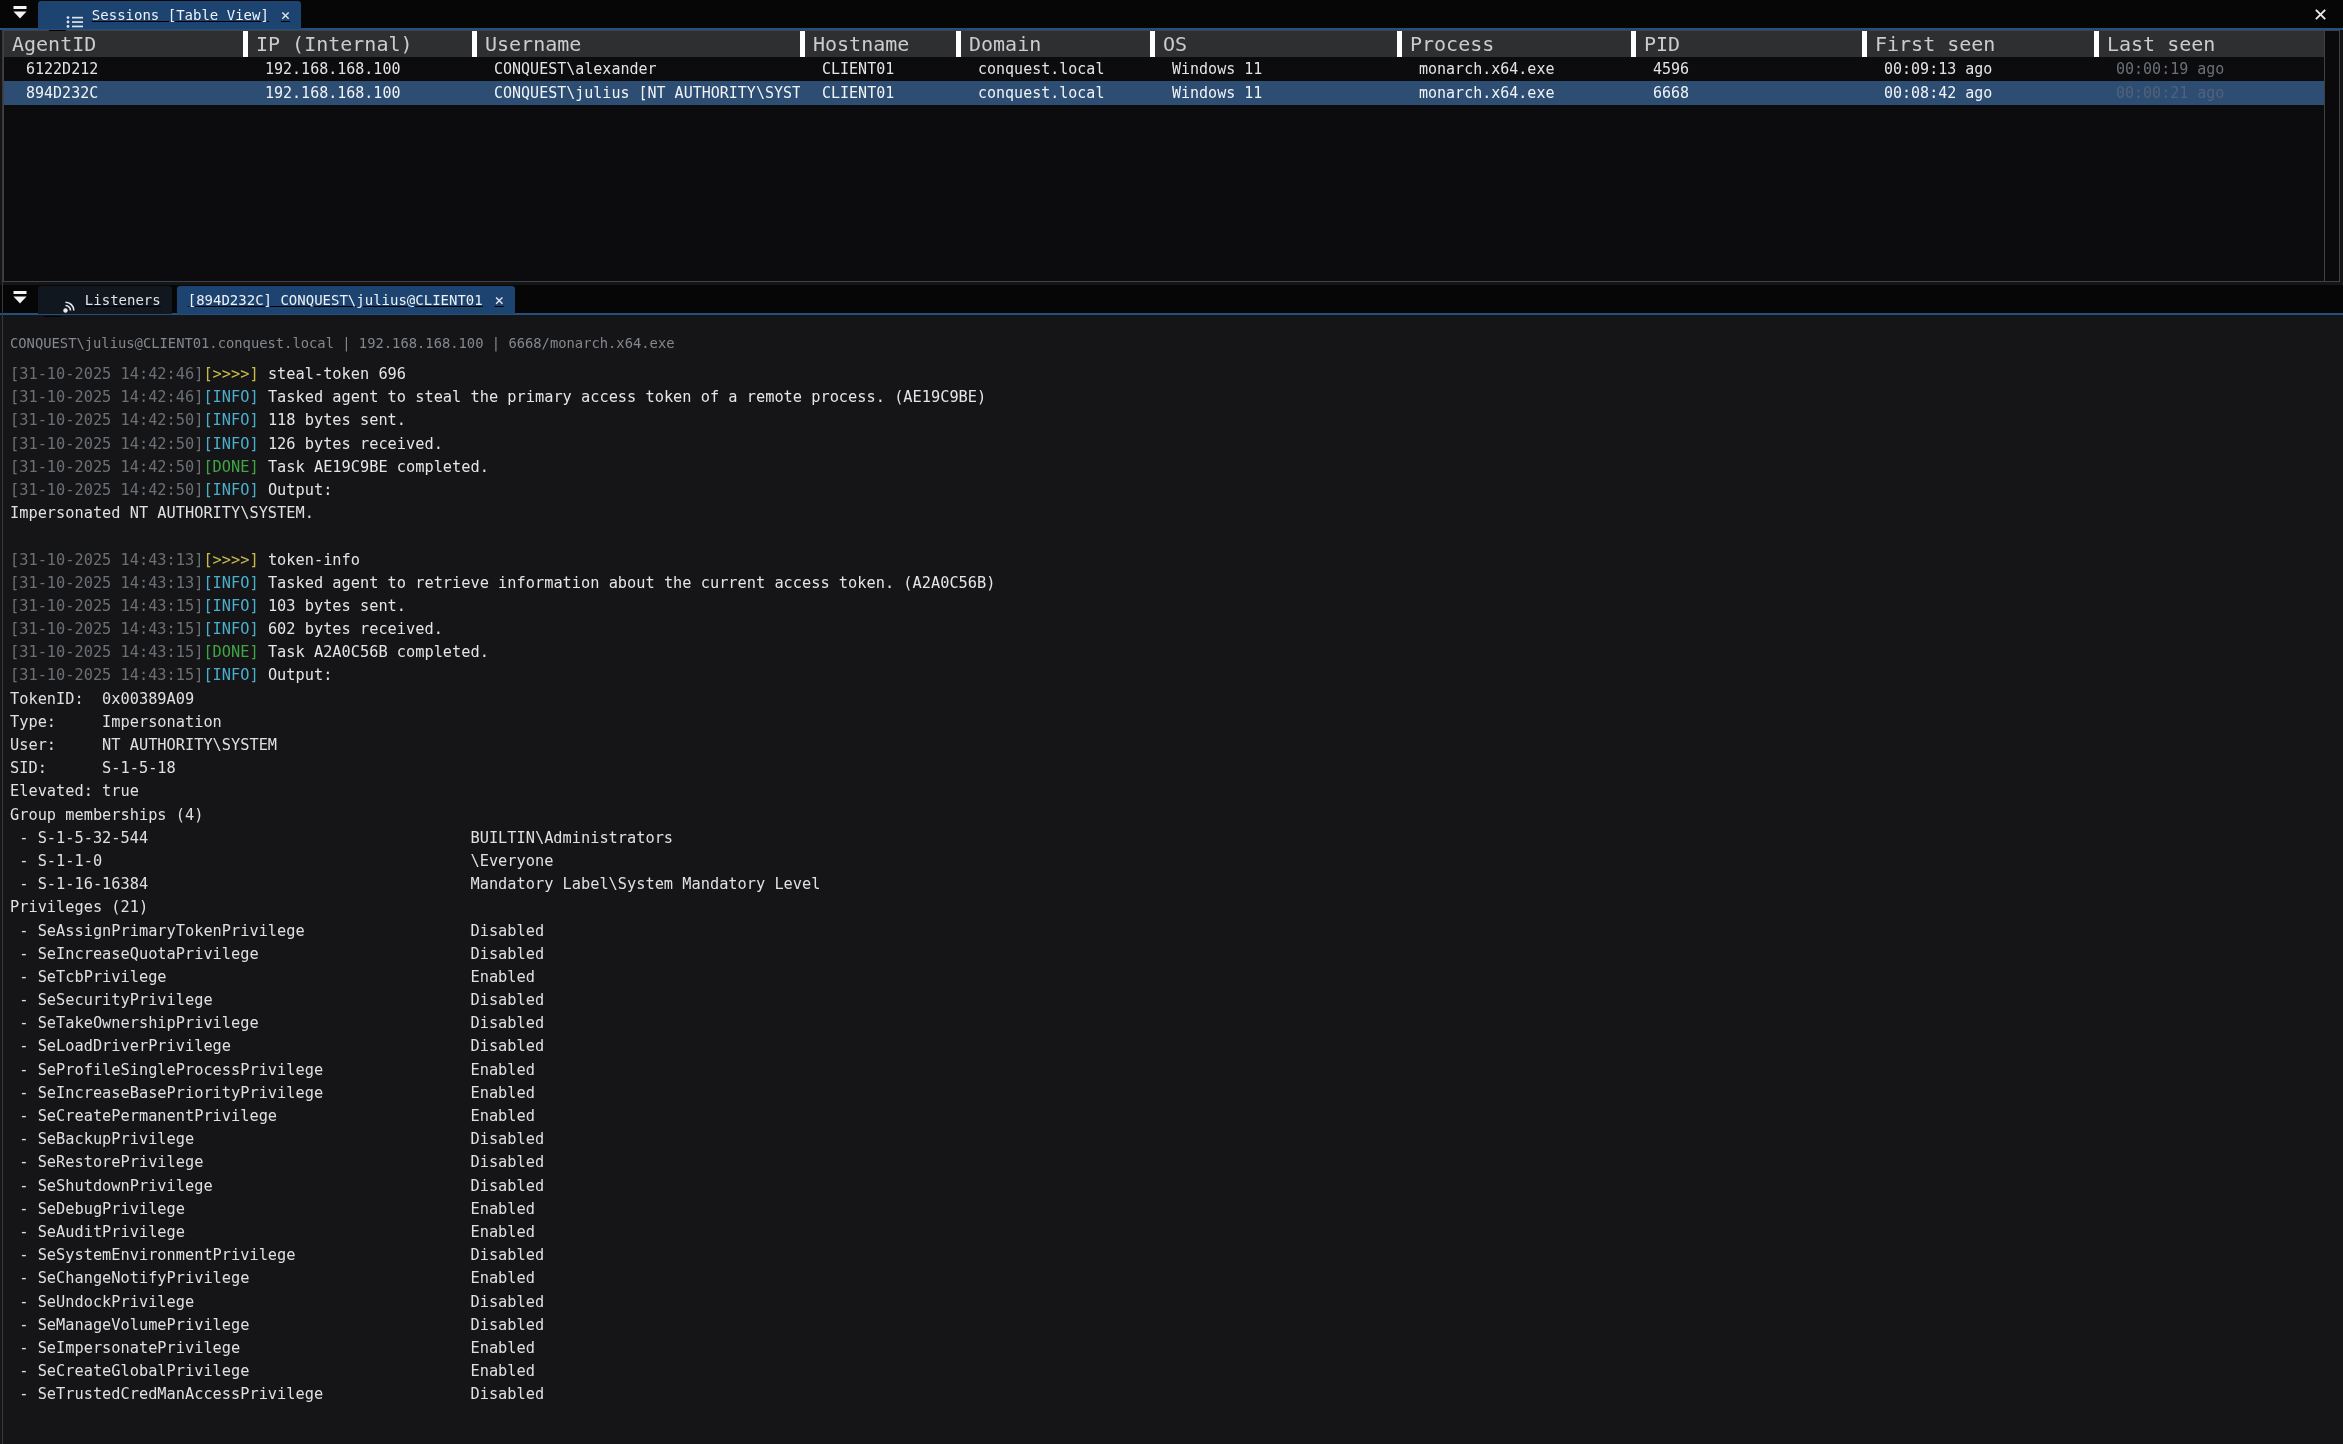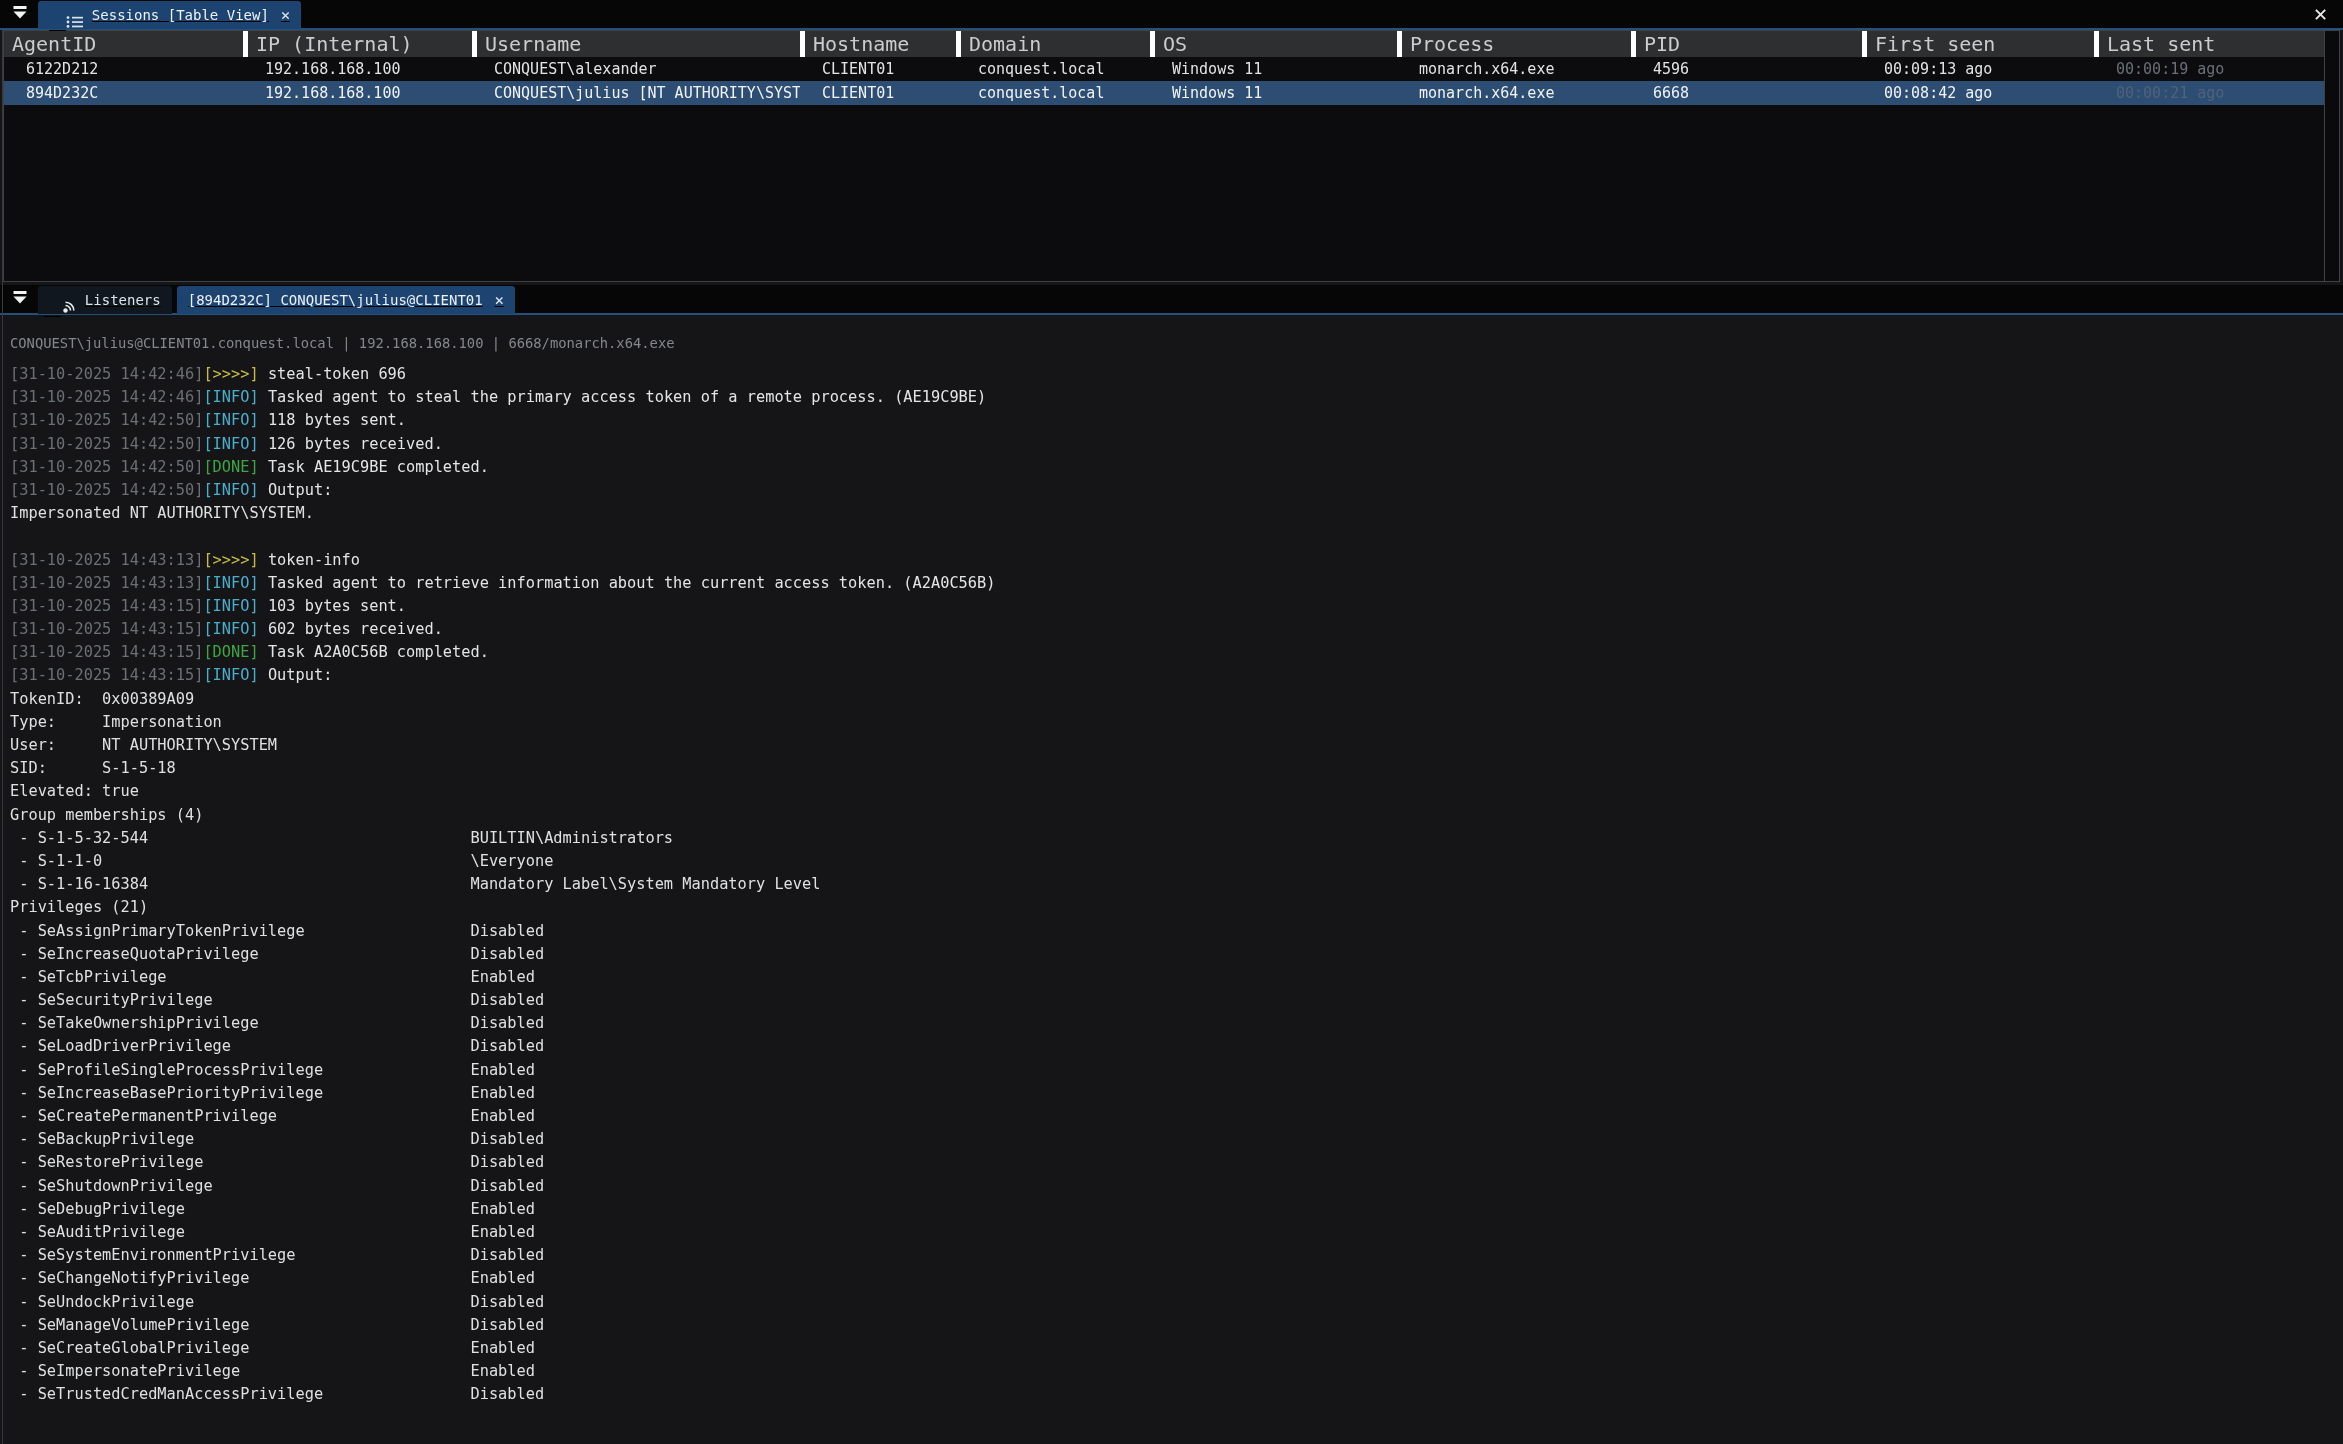--- a/index.html
+++ b/index.html
@@ -81,21 +81,21 @@
     <div class="thead" id="thead">
         <div class="th" style="width: 239px;">AgentID</div>
         <div class="th" style="width: 229px;">IP (Internal)</div>
         <div class="th" style="width: 328px;">Username</div>
         <div class="th" style="width: 156px;">Hostname</div>
         <div class="th" style="width: 194px;">Domain</div>
         <div class="th" style="width: 247px;">OS</div>
         <div class="th" style="width: 234px;">Process</div>
         <div class="th" style="width: 231px;">PID</div>
         <div class="th" style="width: 232px;">First seen</div>
-        <div class="th" style="flex: 1 1 0%;">Last sent</div>
+        <div class="th" style="flex: 1 1 0%;">Last seen</div>
       </div>
     <div id="tbody">
         <div class="tr">
           <div class="td" style="width: 239px;">6122D212</div>
           <div class="td" style="width: 229px;">192.168.168.100</div>
           <div class="td" style="width: 328px;">CONQUEST\alexander</div>
           <div class="td" style="width: 156px;">CLIENT01</div>
           <div class="td" style="width: 194px;">conquest.local</div>
           <div class="td" style="width: 247px;">Windows 11</div>
           <div class="td" style="width: 234px;">monarch.x64.exe</div>
@@ -178,17 +178,17 @@
       <div class="cline"><span class="seg-o"> - SeCreatePermanentPrivilege                     Enabled</span></div>
       <div class="cline"><span class="seg-o"> - SeBackupPrivilege                              Disabled</span></div>
       <div class="cline"><span class="seg-o"> - SeRestorePrivilege                             Disabled</span></div>
       <div class="cline"><span class="seg-o"> - SeShutdownPrivilege                            Disabled</span></div>
       <div class="cline"><span class="seg-o"> - SeDebugPrivilege                               Enabled</span></div>
       <div class="cline"><span class="seg-o"> - SeAuditPrivilege                               Enabled</span></div>
       <div class="cline"><span class="seg-o"> - SeSystemEnvironmentPrivilege                   Disabled</span></div>
       <div class="cline"><span class="seg-o"> - SeChangeNotifyPrivilege                        Enabled</span></div>
       <div class="cline"><span class="seg-o"> - SeUndockPrivilege                              Disabled</span></div>
       <div class="cline"><span class="seg-o"> - SeManageVolumePrivilege                        Disabled</span></div>
+      <div class="cline"><span class="seg-o"> - SeImpersonatePrivilege                         Enabled</span></div>
       <div class="cline"><span class="seg-o"> - SeCreateGlobalPrivilege                        Enabled</span></div>
-      <div class="cline"><span class="seg-o"> - SeImpersonatePrivilege                         Enabled</span></div>
       <div class="cline"><span class="seg-o"> - SeTrustedCredManAccessPrivilege                Disabled</span></div>
     </div>
 </section>
 
 </body></html>

